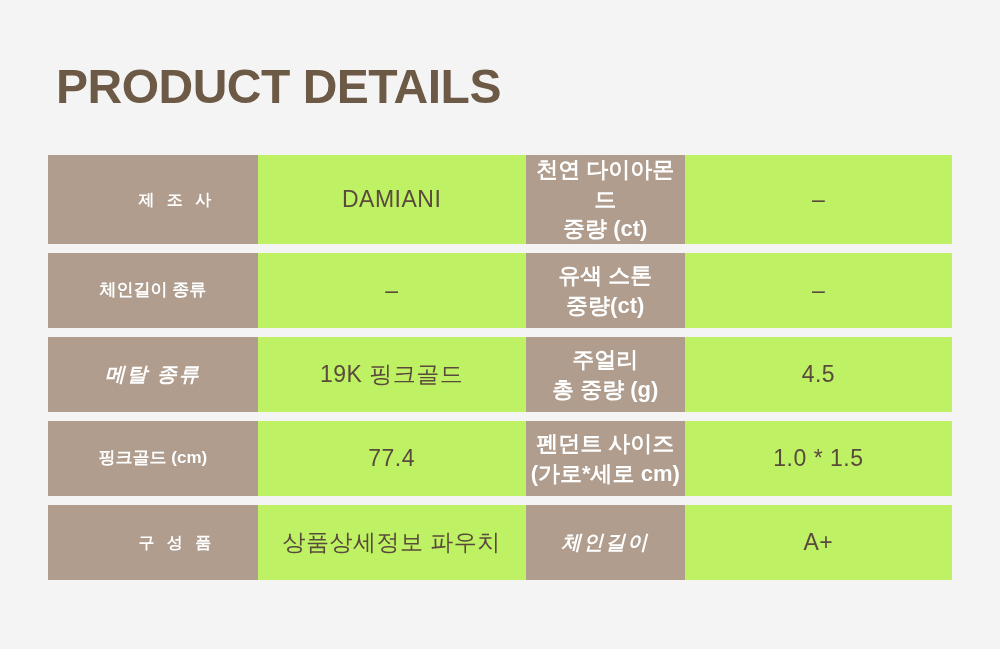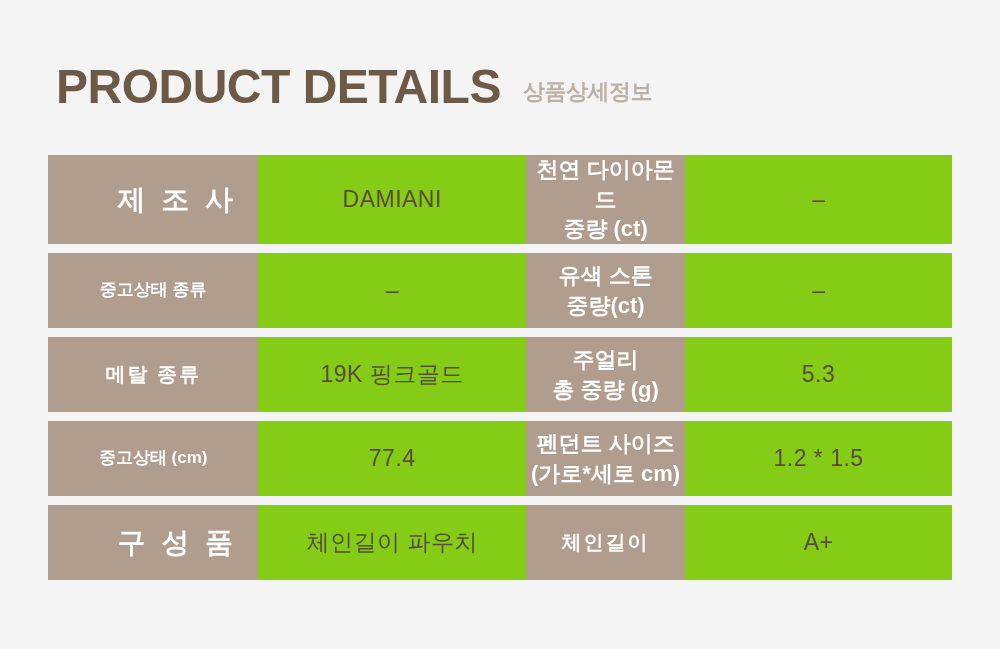--- a/index.html
+++ b/index.html
@@ -61,109 +61,108 @@
     height: 84px;
   }
   .spec-row + .spec-row .cell {
     border-top: 9px solid #f4f4f4;
   }
 
   .cell {
     vertical-align: middle;
     text-align: center;
     padding: 0;
-    background: #84cc16;
+    background: #bef264;
   }
 
   .cell.head {
     background: #b09d8d;
     color: #ffffff;
     font-weight: bold;
     line-height: 1.35;
     text-shadow: 0 0 1px rgba(0,0,0,0.08);
   }
   .cell.head.c1 { width: 172px; }
   .cell.head.c3 { width: 168px; }
   .cell.val.c2  { width: 280px; }
   .cell.val.c4  { width: 284px; }
 
   .cell.val {
     color: #5a4a3c;
     font-weight: normal;
   }
 
   
-  .h-lg   { font-size: 28px; letter-spacing: 4px; padding-left: 48px; }
-  .h-md   { font-size: 20px; letter-spacing: 2px; }
+  .h-lg   { font-size: 16px; letter-spacing: 4px; padding-left: 48px; }
+  .h-md   { font-size: 20px; letter-spacing: 2px; font-style: italic; }
   .h-sm   { font-size: 17px; letter-spacing: 0px; }
   .h-two  { font-size: 22px; letter-spacing: 0px; }
 
   
   .v-lg   { font-size: 23px; letter-spacing: 0.5px; }
   .v-dash { font-size: 23px; color: #6b584a; }
   .v-grade{ font-size: 23px; font-weight: bold; color: #1414e0; letter-spacing: 0.5px; }
 
   .line2 { display: block; }
 </style>
 </head>
 <body>
 
 <div class="page">
 
   <div class="title-block">
     <span class="title-main">PRODUCT DETAILS</span>
-    <span class="title-sub">상품상세정보</span>
   </div>
 
   <table class="spec-table">
     <tbody>
 
       <tr class="spec-row">
         <td class="cell head c1 h-lg">제 조 사</td>
         <td class="cell val c2 v-lg">DAMIANI</td>
         <td class="cell head c3 h-two">
           <span class="line2">천연 다이아몬드</span>
           <span class="line2">중량 (ct)</span>
         </td>
         <td class="cell val c4 v-dash">–</td>
       </tr>
 
       <tr class="spec-row">
-        <td class="cell head c1 h-sm">중고상태 종류</td>
+        <td class="cell head c1 h-sm">체인길이 종류</td>
         <td class="cell val c2 v-dash">–</td>
         <td class="cell head c3 h-two">
           <span class="line2">유색 스톤</span>
           <span class="line2">중량(ct)</span>
         </td>
         <td class="cell val c4 v-dash">–</td>
       </tr>
 
       <tr class="spec-row">
         <td class="cell head c1 h-md">메탈 종류</td>
         <td class="cell val c2 v-lg">19K 핑크골드</td>
         <td class="cell head c3 h-two">
           <span class="line2">주얼리</span>
           <span class="line2">총 중량 (g)</span>
         </td>
-        <td class="cell val c4 v-lg">5.3</td>
+        <td class="cell val c4 v-lg">4.5</td>
       </tr>
 
       <tr class="spec-row">
-        <td class="cell head c1 h-sm">중고상태 (cm)</td>
+        <td class="cell head c1 h-sm">핑크골드 (cm)</td>
         <td class="cell val c2 v-lg">77.4</td>
         <td class="cell head c3 h-two">
           <span class="line2">펜던트 사이즈</span>
           <span class="line2">(가로*세로 cm)</span>
         </td>
-        <td class="cell val c4 v-lg">1.2 * 1.5</td>
+        <td class="cell val c4 v-lg">1.0 * 1.5</td>
       </tr>
 
       <tr class="spec-row">
         <td class="cell head c1 h-lg">구 성 품</td>
-        <td class="cell val c2 v-lg">체인길이 파우치</td>
+        <td class="cell val c2 v-lg">상품상세정보 파우치</td>
         <td class="cell head c3 h-md">체인길이</td>
         <td class="cell val c4 v-grade">A+</td>
       </tr>
 
     </tbody>
   </table>
 
 </div>
 
 </body></html>

